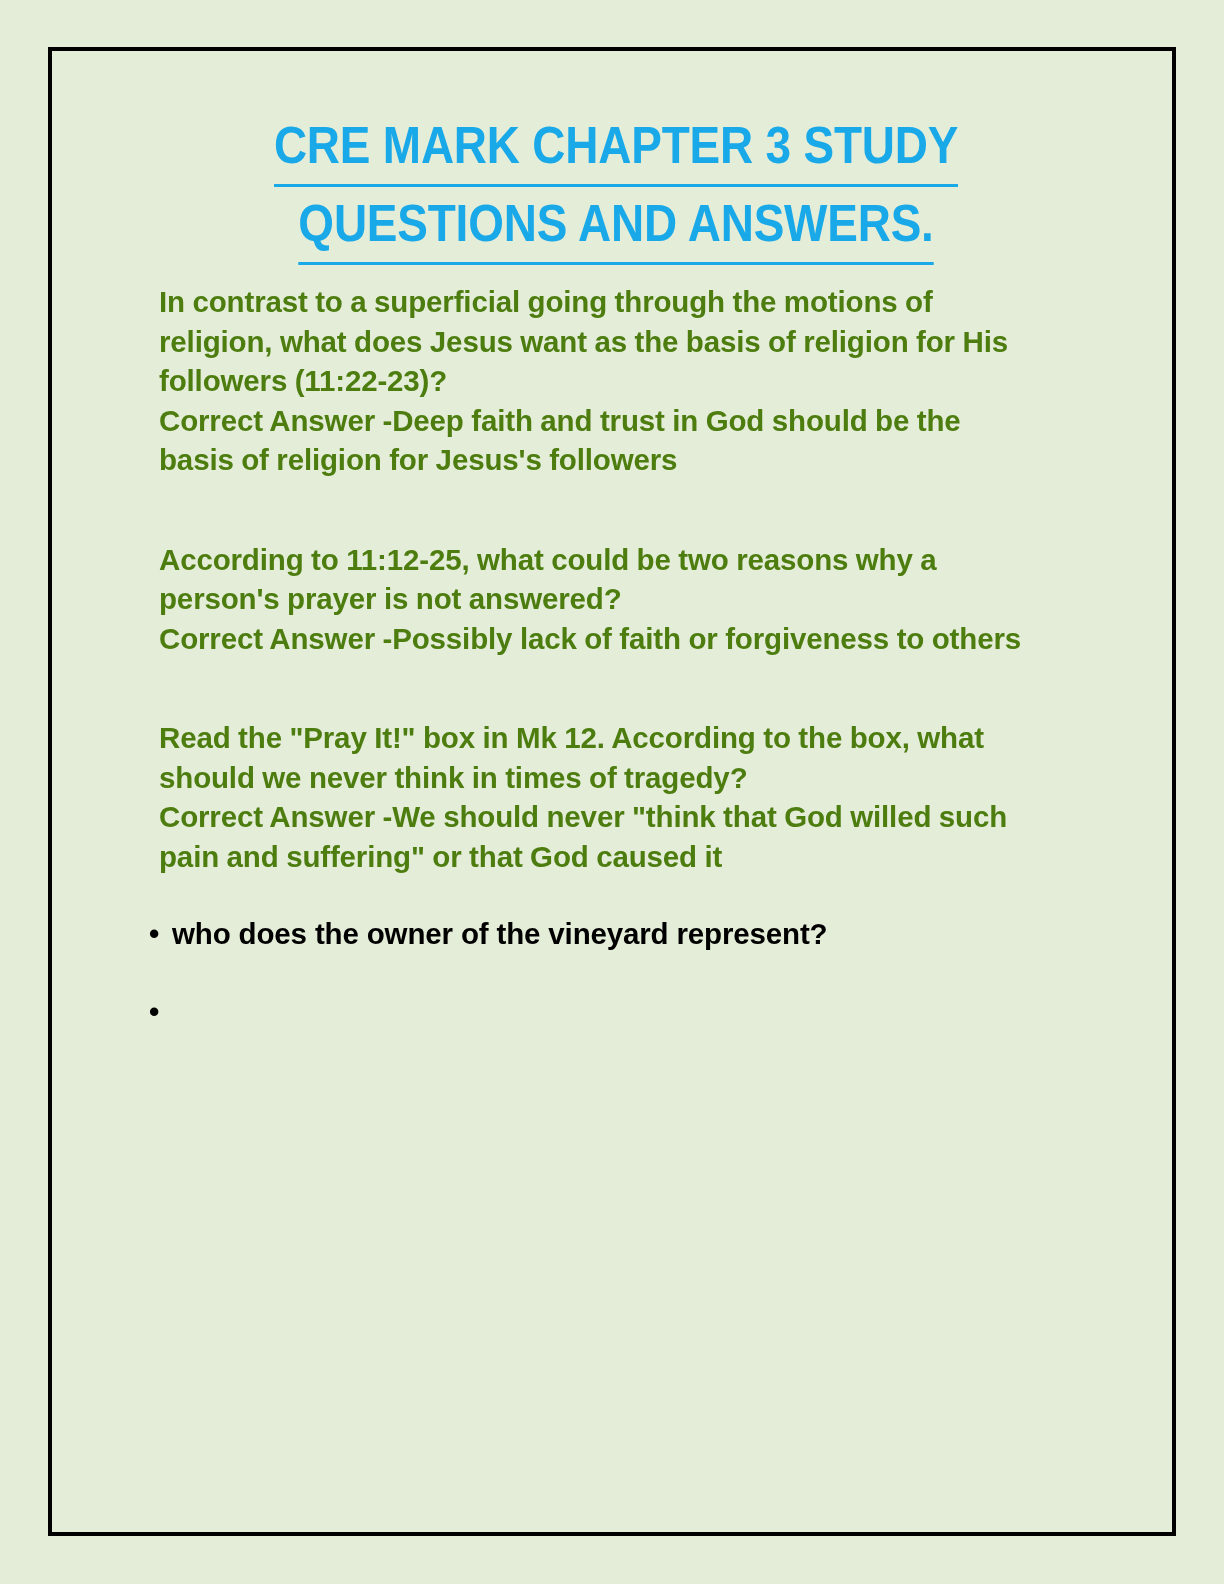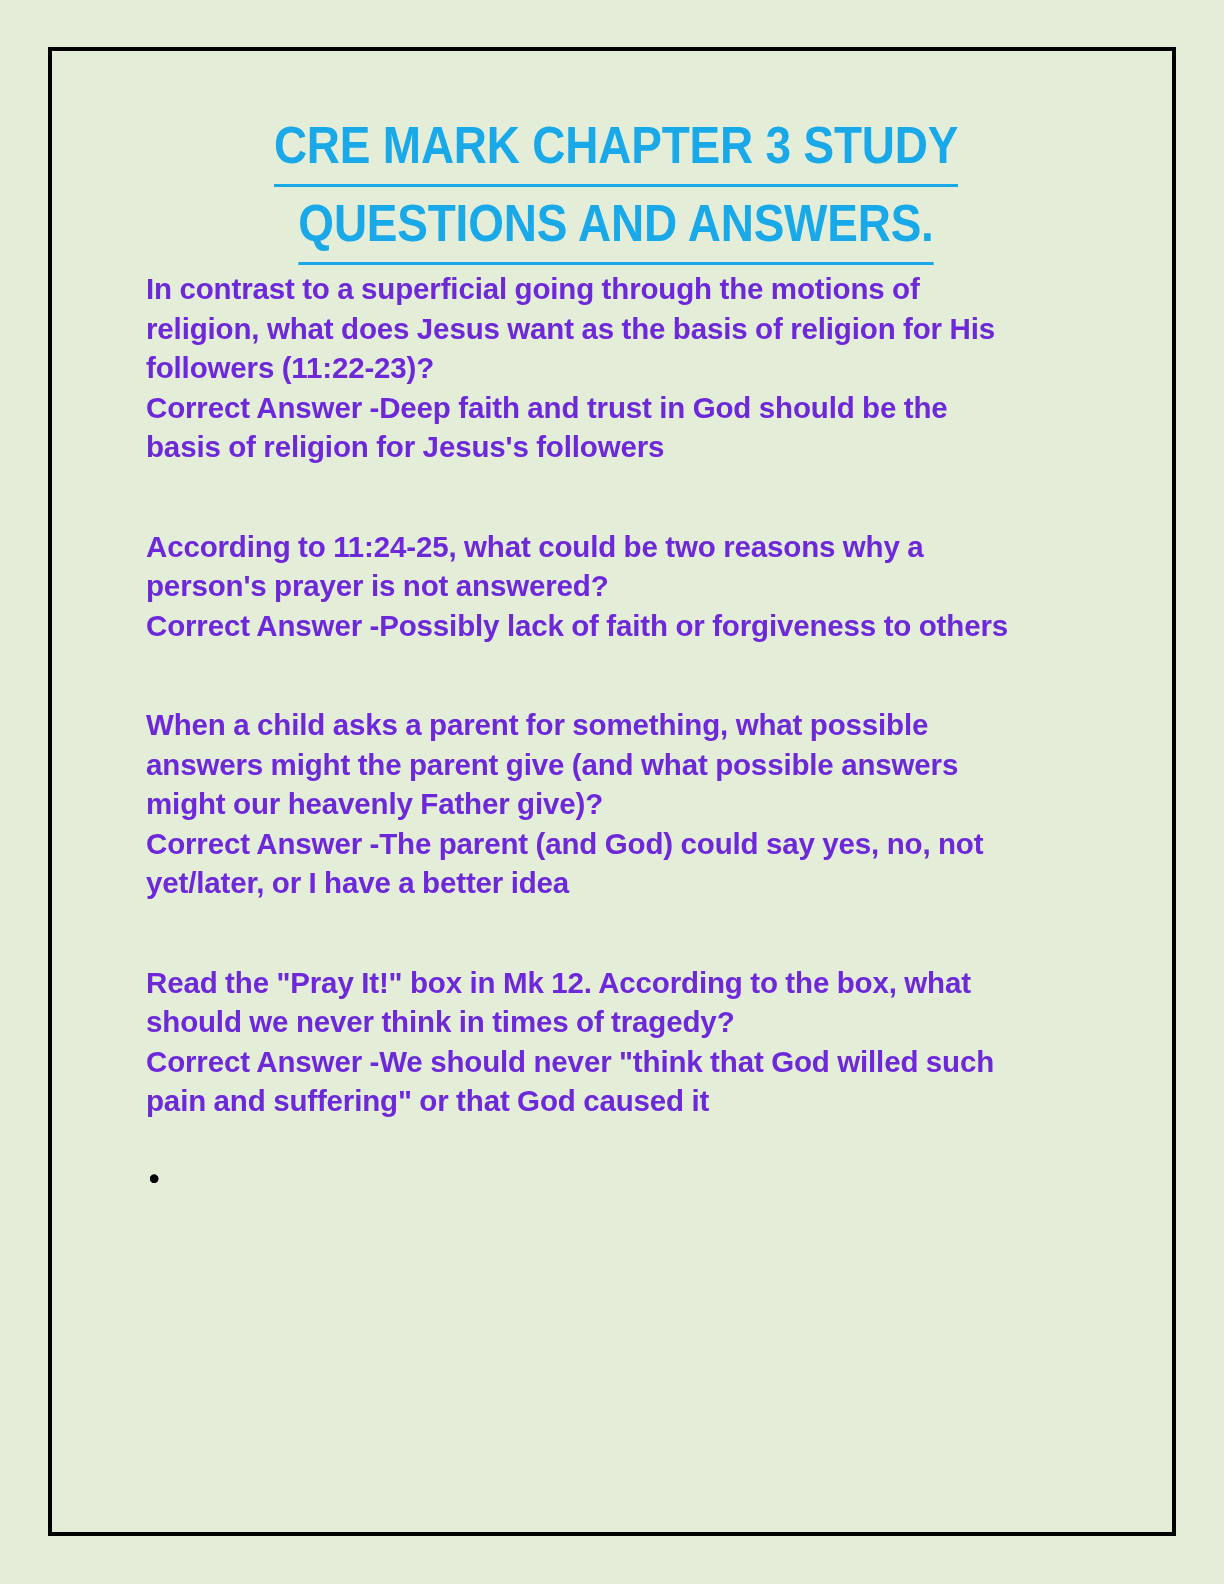--- a/index.html
+++ b/index.html
@@ -60,27 +60,27 @@
     display: block;
   }
   .doc-title .tline > span {
     display: inline-block;
     border-bottom: 3px solid #1aa9e8;
     padding-bottom: 1px;
   }
 
   
   .qa-block {
-    color: #6d28d9;
+    color: #4d7c0f;
     font-family: "Liberation Sans", sans-serif;
     font-weight: bold;
     font-size: 29.5px;
     line-height: 39.5px;
     letter-spacing: -0.15px;
-    margin: 4px;
+    margin: 17px;
     padding: 0;
     text-align: left;
     white-space: pre-wrap;
     word-spacing: -0.5px;
   }
   .qa-block + .qa-block {
     margin-top: 60px;
   }
 
   
@@ -122,39 +122,35 @@
         <span class="tline"><span>CRE MARK CHAPTER 3 STUDY</span></span>
         <span class="tline"><span>QUESTIONS AND ANSWERS.</span></span>
       </h1>
 
       <p class="qa-block">In contrast to a superficial going through the motions of
 religion, what does Jesus want as the basis of religion for His
 followers (11:22-23)?
 Correct Answer -Deep faith and trust in God should be the
 basis of religion for Jesus's followers</p>
 
-      <p class="qa-block">According to 11:24-25, what could be two reasons why a
+      <p class="qa-block">According to 11:12-25, what could be two reasons why a
 person's prayer is not answered?
 Correct Answer -Possibly lack of faith or forgiveness to others</p>
 
-      <p class="qa-block">When a child asks a parent for something, what possible
-answers might the parent give (and what possible answers
-might our heavenly Father give)?
-Correct Answer -The parent (and God) could say yes, no, not
-yet/later, or I have a better idea</p>
 
       <p class="qa-block">Read the "Pray It!" box in Mk 12. According to the box, what
 should we never think in times of tragedy?
 Correct Answer -We should never "think that God willed such
 pain and suffering" or that God caused it</p>
 
 
       <ul class="bullet-list">
         <li class="bullet-item">
           <span class="bullet-dot">•</span>
+          <span>who does the owner of the vineyard represent?</span>
         </li>
         <li class="bullet-item">
           <span class="bullet-dot">•</span>
         </li>
       </ul>
 
     </div>
   </div>
 </div>
 

